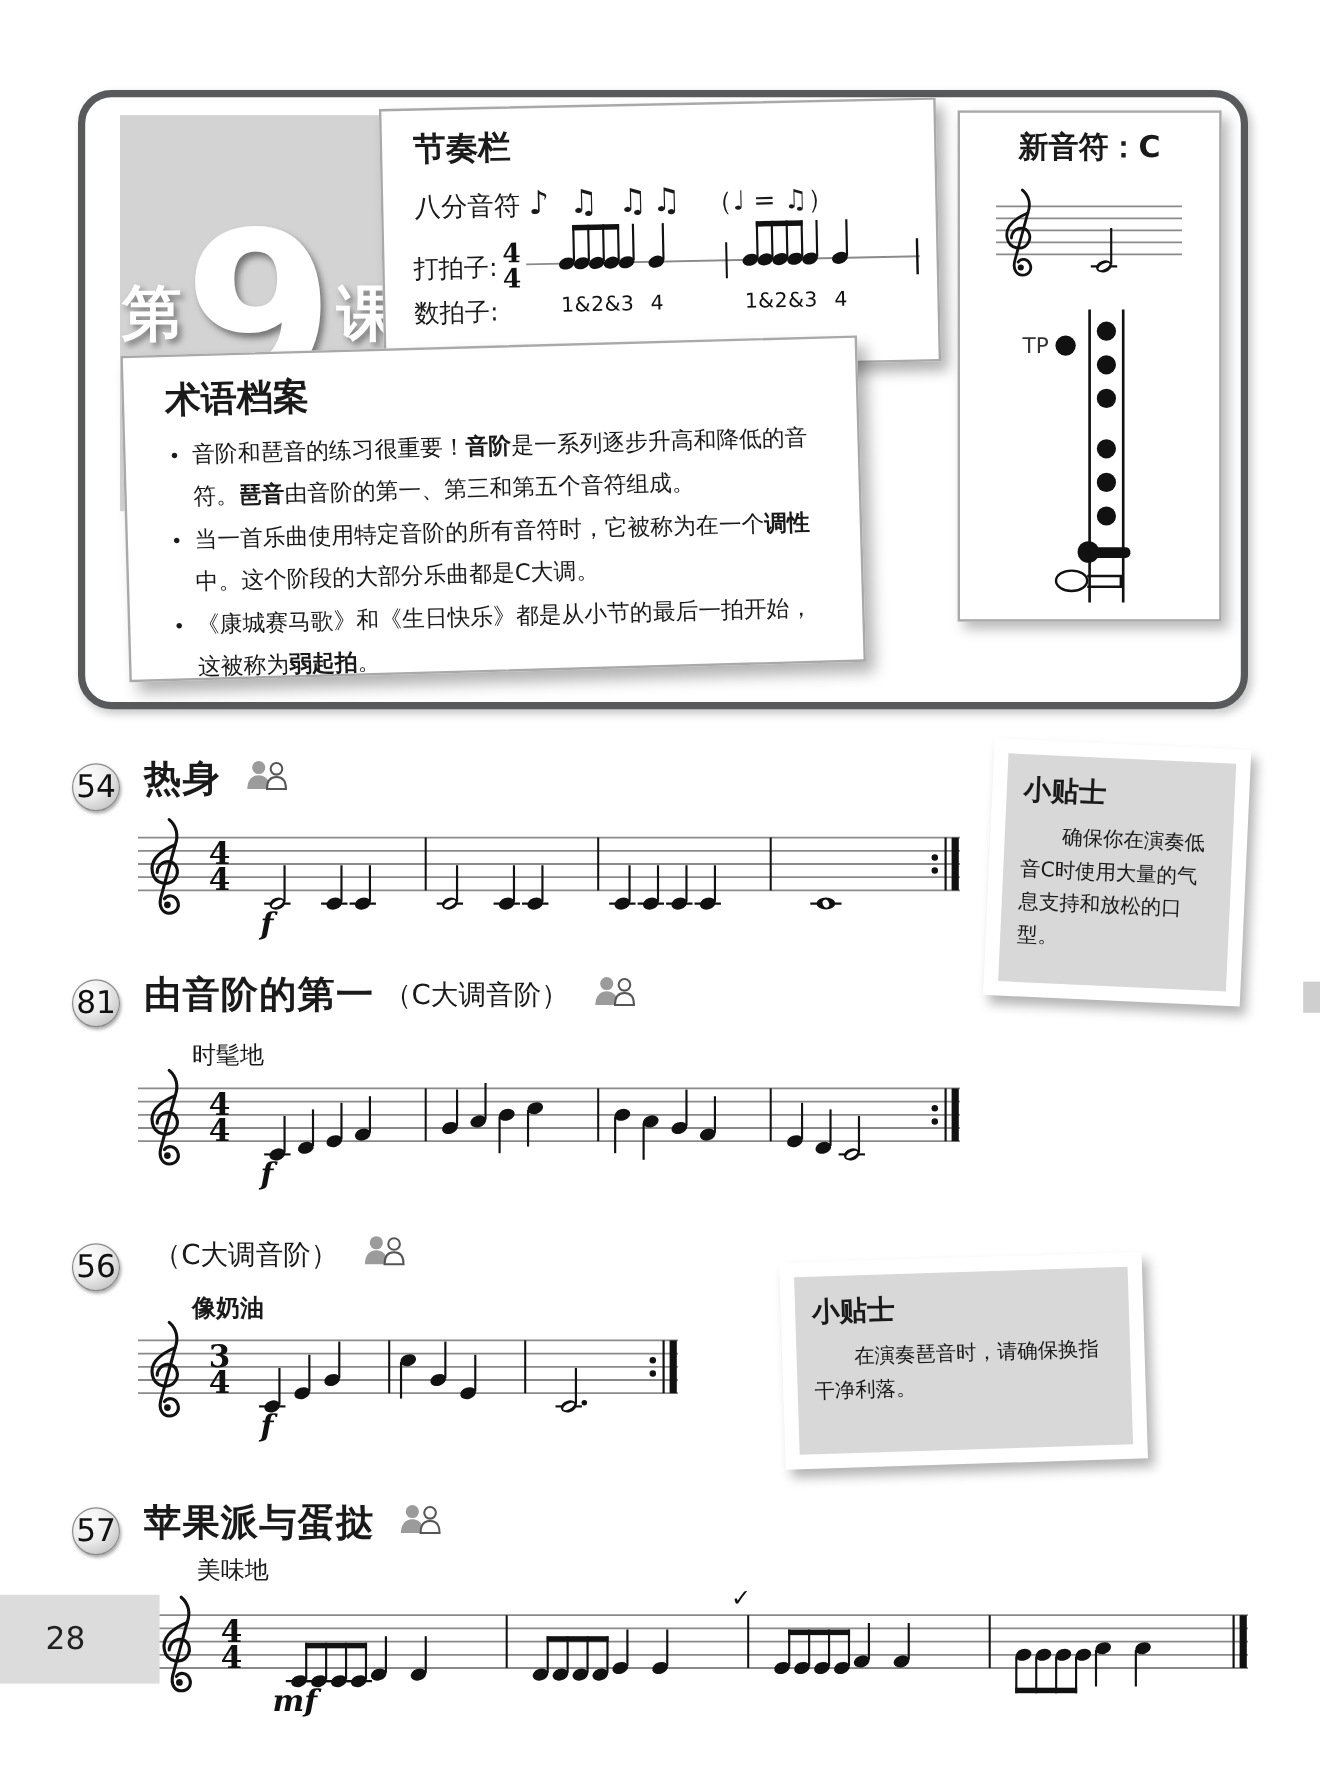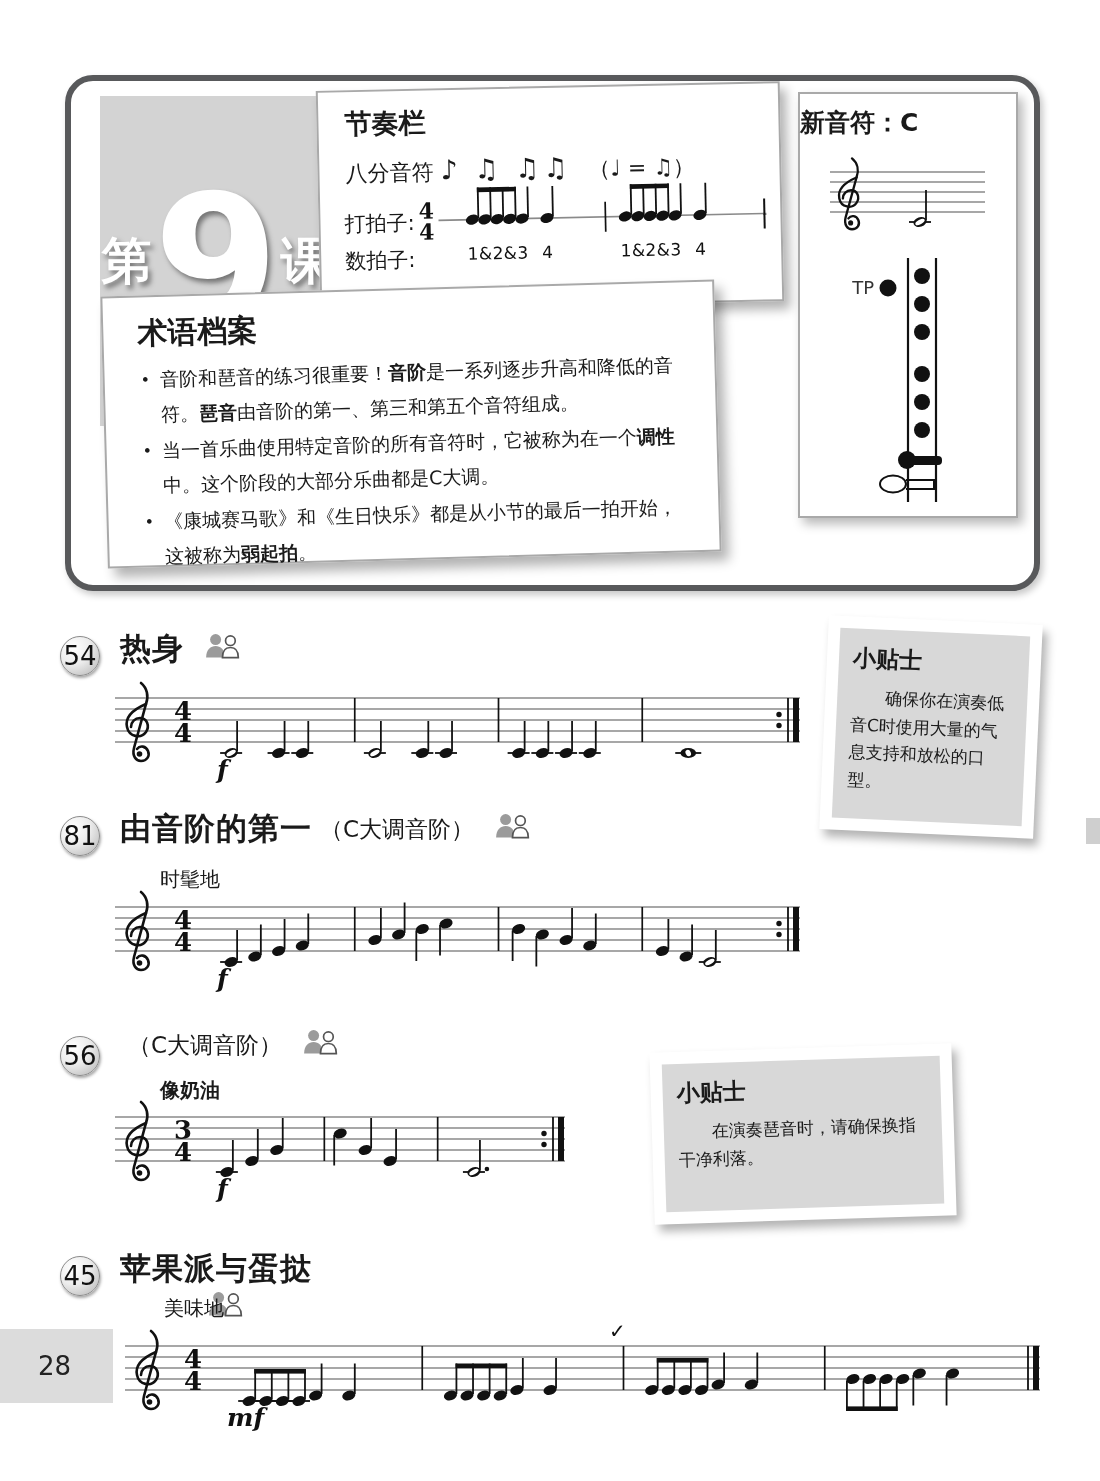--- a/index.html
+++ b/index.html
@@ -22,21 +22,21 @@
     box-shadow:6px 8px 11px rgba(0,0,0,.30); }
   .rhythm-card { left:318px; top:86px; width:464px; height:220px; transform:rotate(-1.2deg); }
   .rhythm-card h2 { position:absolute; left:26px; top:14px; font-size:27px; }
   .eighth-line { position:absolute; left:26px; top:64px; font-size:22px; }
   .eighth-line .glyphs { font-size:27px; letter-spacing:4px; }
   .eighth-line .eq { font-size:22px; margin-left:10px; }
   .rc-label { position:absolute; left:24px; font-size:21px; }
   .rc-clap { top:118px; } .rc-count { top:155px; }
 
   .newnote-card { left:798px; top:92px; width:220px; height:426px; box-shadow:5px 6px 10px rgba(0,0,0,.28); }
-  .newnote-card h2 { text-align:left; margin-top:12px; font-size:25px; }
+  .newnote-card h2 { text-align:center; margin-top:12px; font-size:25px; }
 
   .terms-card { left:104px; top:288px; width:614px; height:272px; transform:rotate(-1.6deg);
     padding:16px 30px 0 34px; box-shadow:7px 9px 12px rgba(0,0,0,.30); }
   .terms-card h2 { font-size:30px; margin-bottom:8px; }
   .terms-card ul { list-style:none; }
   .terms-card li { font-size:19px; line-height:1.82; margin-bottom:2px; display:flex; }
   .terms-card li .dot { margin:0 10px 0 2px; font-size:16px; line-height:2.2; }
 
   .tip { position:absolute; background:#fff; box-shadow:5px 7px 10px rgba(0,0,0,.30); }
   .tip-inner { position:absolute; left:12px; right:12px; top:12px; bottom:12px; background:#d8d8d8; padding:14px 14px; }
@@ -49,21 +49,21 @@
     background:radial-gradient(circle at 32% 28%, #ffffff 0%, #ececec 45%, #b2b2b2 100%);
     border:1px solid #8a8a8a; box-shadow:1px 2px 3px rgba(0,0,0,.35);
     display:flex; align-items:center; justify-content:center; font-size:26px; font-weight:400; color:#111; }
   .ex-header { position:absolute; display:flex; align-items:center; }
   .ex-title { font-size:31px; font-weight:700; letter-spacing:1px; }
   .ex-sub { font-size:23px; font-weight:400; margin-left:8px; }
   .duet { margin-left:20px; }
   .tempo { position:absolute; font-size:20px; }
   .staff-svg { position:absolute; }
 
-  .page-num { position:absolute; left:0; top:1329px; width:113px; height:74px; background:#dcdcdc;
+  .page-num { position:absolute; left:0; top:1329px; width:133px; height:74px; background:#dcdcdc;
     display:flex; align-items:center; }
   .page-num span { font-size:26px; color:#222; margin-left:38px; }
   .edge-tab { position:absolute; left:1086px; top:818px; width:14px; height:26px; background:#cfcfcf; }
 </style>
 </head>
 <body>
 
 <div id="page">
 
   <div class="lesson-box"></div>
@@ -374,22 +374,22 @@
       <ellipse cx="358.9333333333333" cy="87" rx="5.1" ry="2.3" fill="#fff" transform="rotate(-28 358.9333333333333 87)"></ellipse>
       <circle cx="371.9333333333333" cy="84" r="2.3" fill="#111"></circle>
       <line x1="364.9333333333333" y1="85.5" x2="364.9333333333333" y2="55" stroke="#111" stroke-width="1.8"></line>
       <text x="102" y="112" font-size="25" font-family="&quot;DejaVu Serif&quot;,serif" fill="#111" font-weight="bold" font-style="italic">f</text>
       <line x1="438" y1="32" x2="438" y2="76" stroke="#111" stroke-width="1.8"></line>
       <rect x="443" y="32" width="6" height="44" fill="#111"></rect>
       <circle cx="429" cy="48.5" r="2.7" fill="#111"></circle>
       <circle cx="429" cy="59.5" r="2.7" fill="#111"></circle>
     </svg>
 
-  <div class="badge" style="left:60px;top:1256px;">45</div>
-  <div class="ex-header" style="left:120px;top:1248px;flex-direction:column;">
+  <div class="badge" style="left:60px;top:1256px;">57</div>
+  <div class="ex-header" style="left:120px;top:1248px;">
     <span class="ex-title">苹果派与蛋挞</span>
     <span class="duet">
       <svg width="38" height="30" viewBox="0 0 36 28">
         <g fill="#9b9b9b">
             <circle cx="11" cy="7" r="5.2"></circle>
             <path d="M2 24 C2 16 6.5 13 11 13 C15.5 13 20 16 20 24 Z"></path>
           </g>
         <g fill="#fff" stroke="#555" stroke-width="1.6">
             <circle cx="25" cy="8" r="4.6"></circle>
             <path d="M17.5 24 C17.5 17 21 14.5 25 14.5 C29 14.5 32.5 17 32.5 24 Z"></path>

